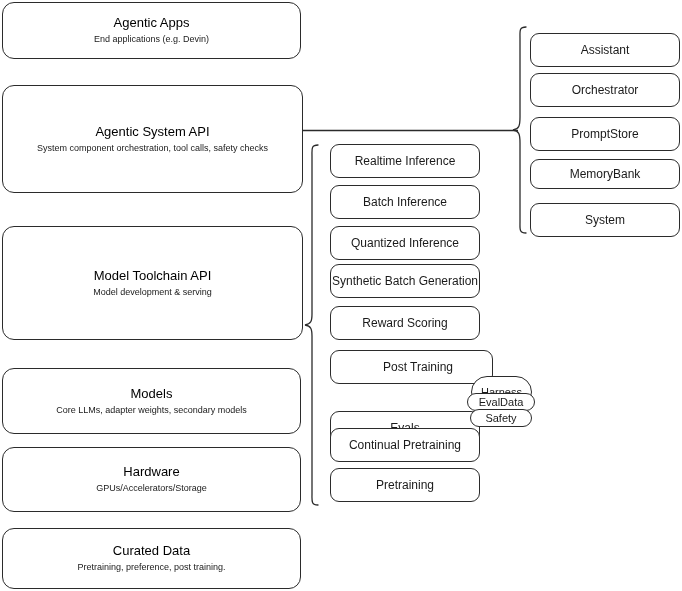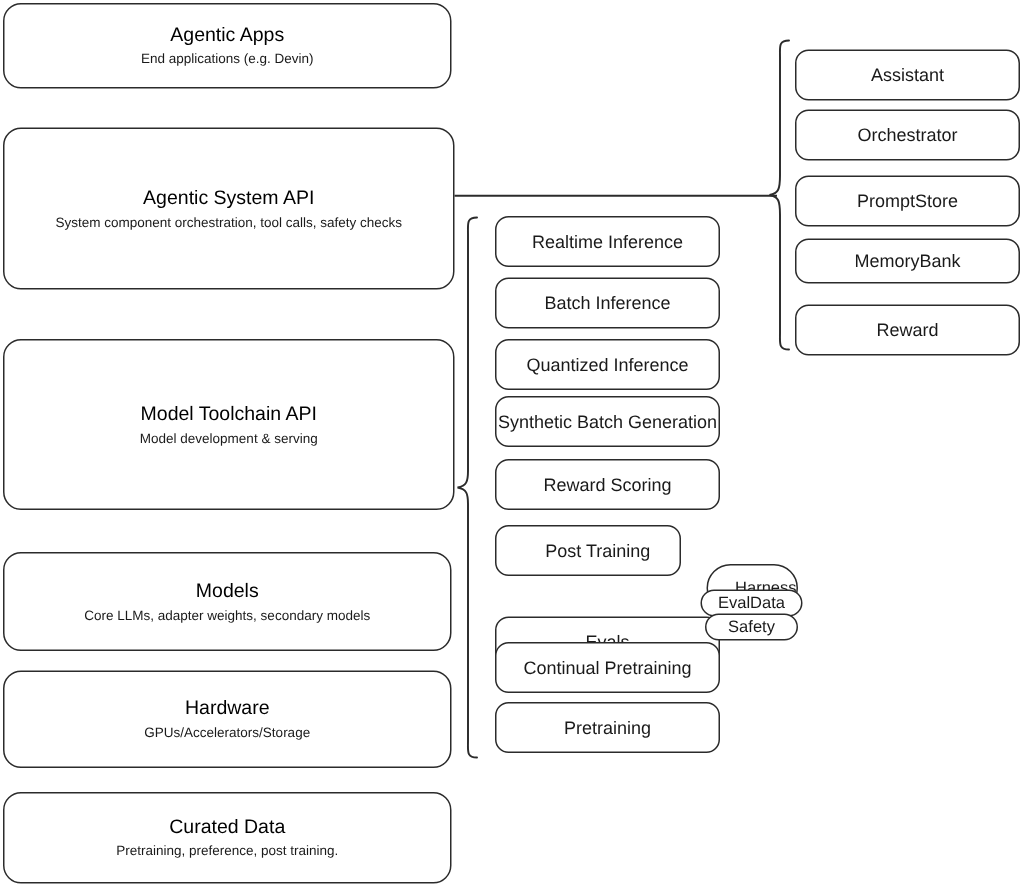--- a/index.html
+++ b/index.html
@@ -162,34 +162,34 @@
   </div>
   <div class="comp" style="left:330px; top:226px; width:150px; height:34px;">
     <span class="comp-label">Quantized Inference</span>
   </div>
   <div class="comp" style="left:330px; top:264px; width:150px; height:34px;">
     <span class="comp-label">Synthetic Batch Generation</span>
   </div>
   <div class="comp" style="left:330px; top:306px; width:150px; height:34px;">
     <span class="comp-label">Reward Scoring</span>
   </div>
-  <div class="comp" style="left:330px; top:350px; width:124px; height:34px;padding-left:13px;">
+  <div class="comp" style="left:330px; top:350px; width:163px; height:34px;padding-left:13px;">
     <span class="comp-label">Post Training</span>
   </div>
   <div class="comp" style="left:330px; top:387px; width:150px; height:34px;margin-top:24px;">
     <span class="comp-label">Evals</span>
   </div>
   <div class="comp" style="left:330px; top:428px; width:150px; height:34px;">
     <span class="comp-label">Continual Pretraining</span>
   </div>
   <div class="comp" style="left:330px; top:468px; width:150px; height:34px;">
     <span class="comp-label">Pretraining</span>
   </div>
 
-  <div class="pill" style="left:471px; top:376px; width:61px; height:32px;justify-content:flex-end;">
+  <div class="pill" style="left:471px; top:376px; width:61px; height:32px;">
     <span class="pill-label">Harness</span>
   </div>
   <div class="pill" style="left:467px; top:393px; width:68px; height:18px;">
     <span class="pill-label">EvalData</span>
   </div>
   <div class="pill" style="left:470px; top:409px; width:62px; height:18px;">
     <span class="pill-label">Safety</span>
   </div>
 
   <div class="comp" style="left:530px; top:33px; width:150px; height:34px;">
@@ -198,16 +198,16 @@
   <div class="comp" style="left:530px; top:73px; width:150px; height:34px;">
     <span class="comp-label">Orchestrator</span>
   </div>
   <div class="comp" style="left:530px; top:117px; width:150px; height:34px;">
     <span class="comp-label">PromptStore</span>
   </div>
   <div class="comp" style="left:530px; top:159px; width:150px; height:30px;">
     <span class="comp-label">MemoryBank</span>
   </div>
   <div class="comp" style="left:530px; top:203px; width:150px; height:34px;">
-    <span class="comp-label">Reward</span>
+    <span class="comp-label">System</span>
   </div>
 
 </div>
 
 </body></html>

